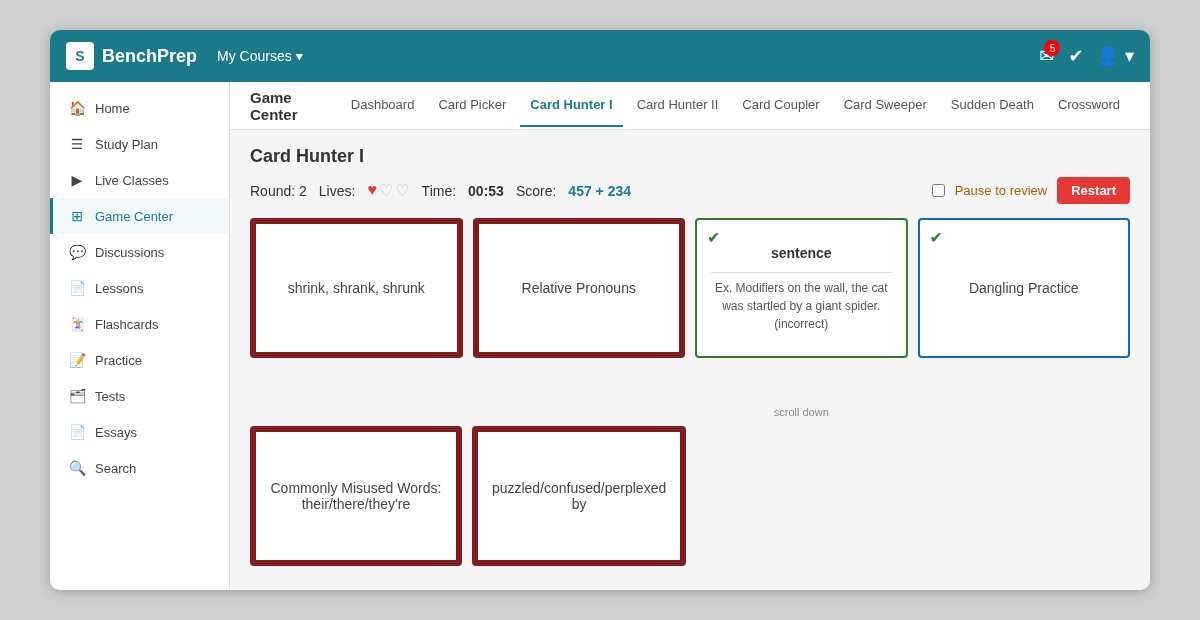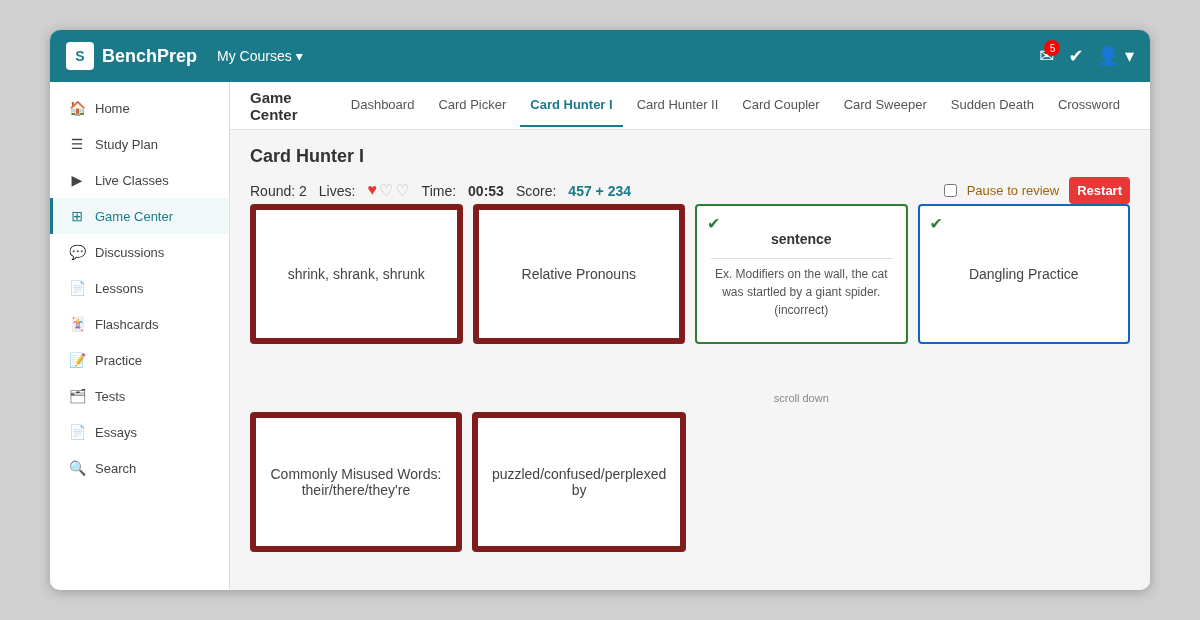--- a/index.html
+++ b/index.html
@@ -163,39 +163,39 @@
       font-weight: bold;
       color: #333;
       margin-bottom: 10px;
     }
     .game-info-bar {
       display: flex;
       align-items: center;
       gap: 12px;
       font-size: 14px;
       color: #333;
-      margin-bottom: 0;
+      margin-bottom: 14px;
     }
     .hearts { display: flex; gap: 2px; }
     .heart-filled { color: #e53935; font-size: 16px; }
     .heart-empty { color: #bbb; font-size: 16px; }
     .timer { font-weight: bold; }
     .score { color: #1a7a8a; font-weight: bold; }
     .pause-area {
       margin-left: auto;
       display: flex;
       align-items: center;
       gap: 10px;
     }
     .pause-label { font-size: 13px; color: #a16207; }
     .restart-btn {
       background: #e53935;
       color: white;
       border: none;
-      padding: 6px 8px;
+      padding: 6px 14px;
       border-radius: 4px;
       font-size: 13px;
       cursor: pointer;
       font-weight: bold;
     }
 
     
     .cards-grid {
       display: grid;
       grid-template-columns: 1fr 1fr 1fr 1fr;

